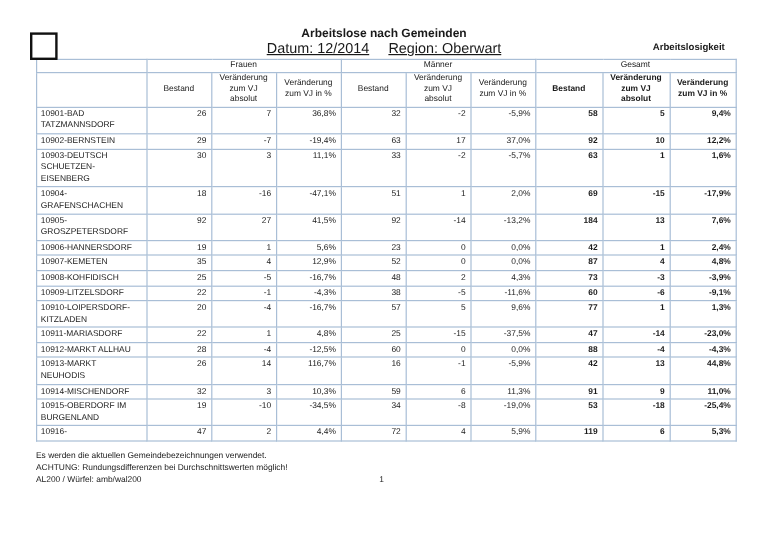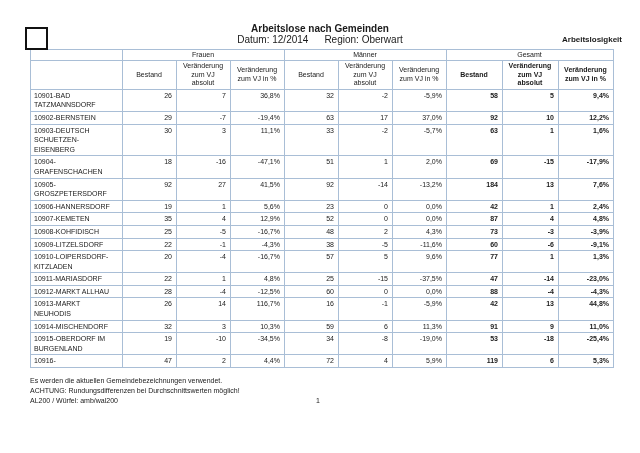--- a/index.html
+++ b/index.html
@@ -13,26 +13,26 @@
     font-family: "Liberation Sans", "DejaVu Sans", sans-serif;
     overflow: hidden;
     --tbl-border: #a9bed6;
   }
   .corner-box {
     position: absolute; left: 25px; top: 27px;
     width: 23px; height: 23px;
     border: 2px solid #111; background: #fff;
   }
   .corner-label {
-    position: absolute; right: 18px; top: 35px;
+    position: absolute; right: 36px; top: 35px;
     font-size: 8px; font-weight: bold;
   }
   .doc-header { padding-top: 22px; text-align: center; }
   .doc-title  { font-size: 10px; font-weight: bold; line-height: 13px; }
-  .doc-dateline { font-size: 10px; line-height: 10px; }
+  .doc-dateline { font-size: 12px; line-height: 10px; text-decoration: underline; }
   .doc-dateline .datum { margin-right: 16px; }
   .doc-subtitle { font-size: 8px; line-height: 10px; }
 
   table.gemeinden {
     border-collapse: collapse;
     table-layout: fixed;
     width: 583px;
     margin: 4px 0 0 30px;
     font-size: 7px;
   }

